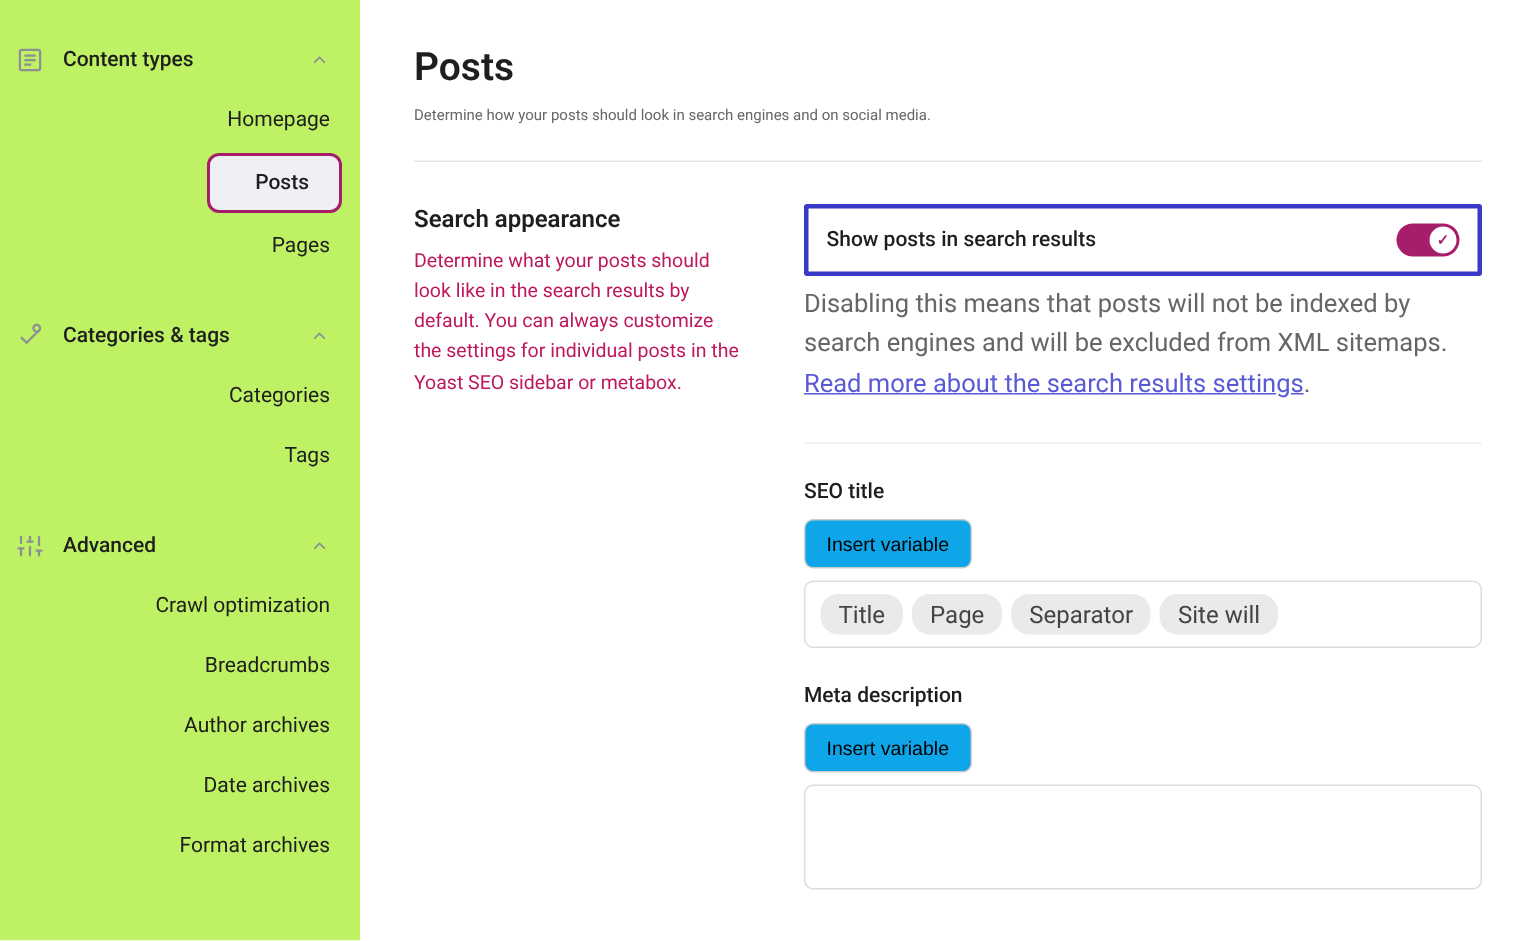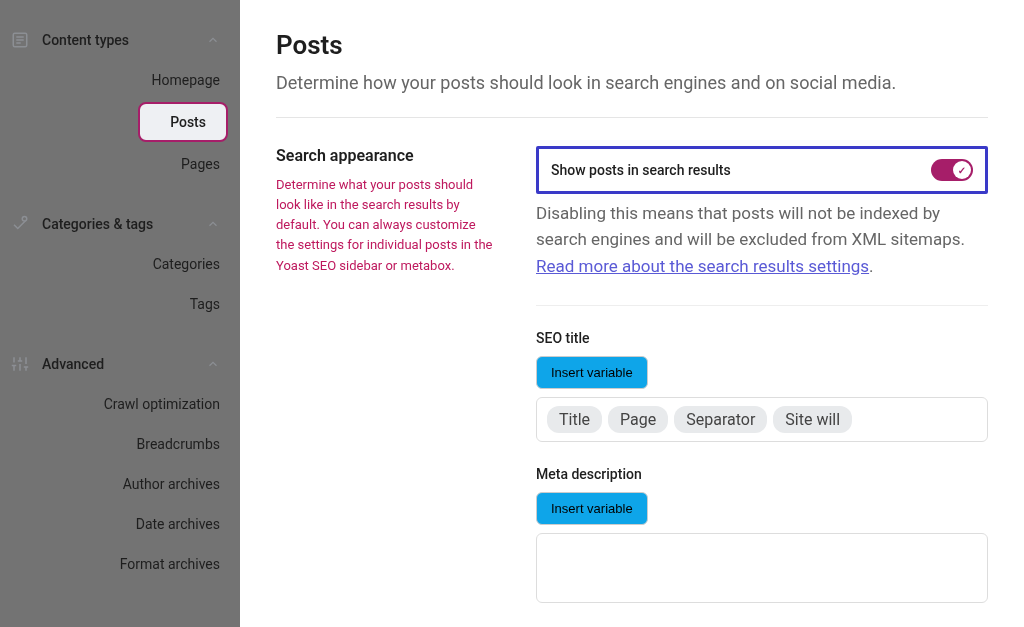--- a/index.html
+++ b/index.html
@@ -7,21 +7,21 @@
       font-family: -apple-system, BlinkMacSystemFont, "Segoe UI", Roboto, sans-serif;
       display: flex;
       width: 1024px;
       height: 627px;
       background: #fff;
       color: #1e1e1e;
       overflow: hidden;
     }
     .sidebar {
       width: 240px;
-      background: #737373;
+      background: #bef264;
       padding: 20px 0;
       flex-shrink: 0;
     }
     .sidebar-section {
       margin-bottom: 20px;
     }
     .section-header {
       display: flex;
       align-items: center;
       padding: 10px 20px 10px 10px;
@@ -68,21 +68,21 @@
       flex: 1;
       padding: 30px 36px;
       overflow-y: auto;
     }
     .page-title {
       font-size: 26px;
       font-weight: 600;
       margin-bottom: 12px;
     }
     .page-desc {
-      font-size: 18px;
+      font-size: 10px;
       color: #666;
       margin-bottom: 24px;
     }
     hr.divider {
       border: none;
       border-top: 1px solid #e5e5e5;
       margin-bottom: 28px;
     }
     .content-row {
       display: flex;

